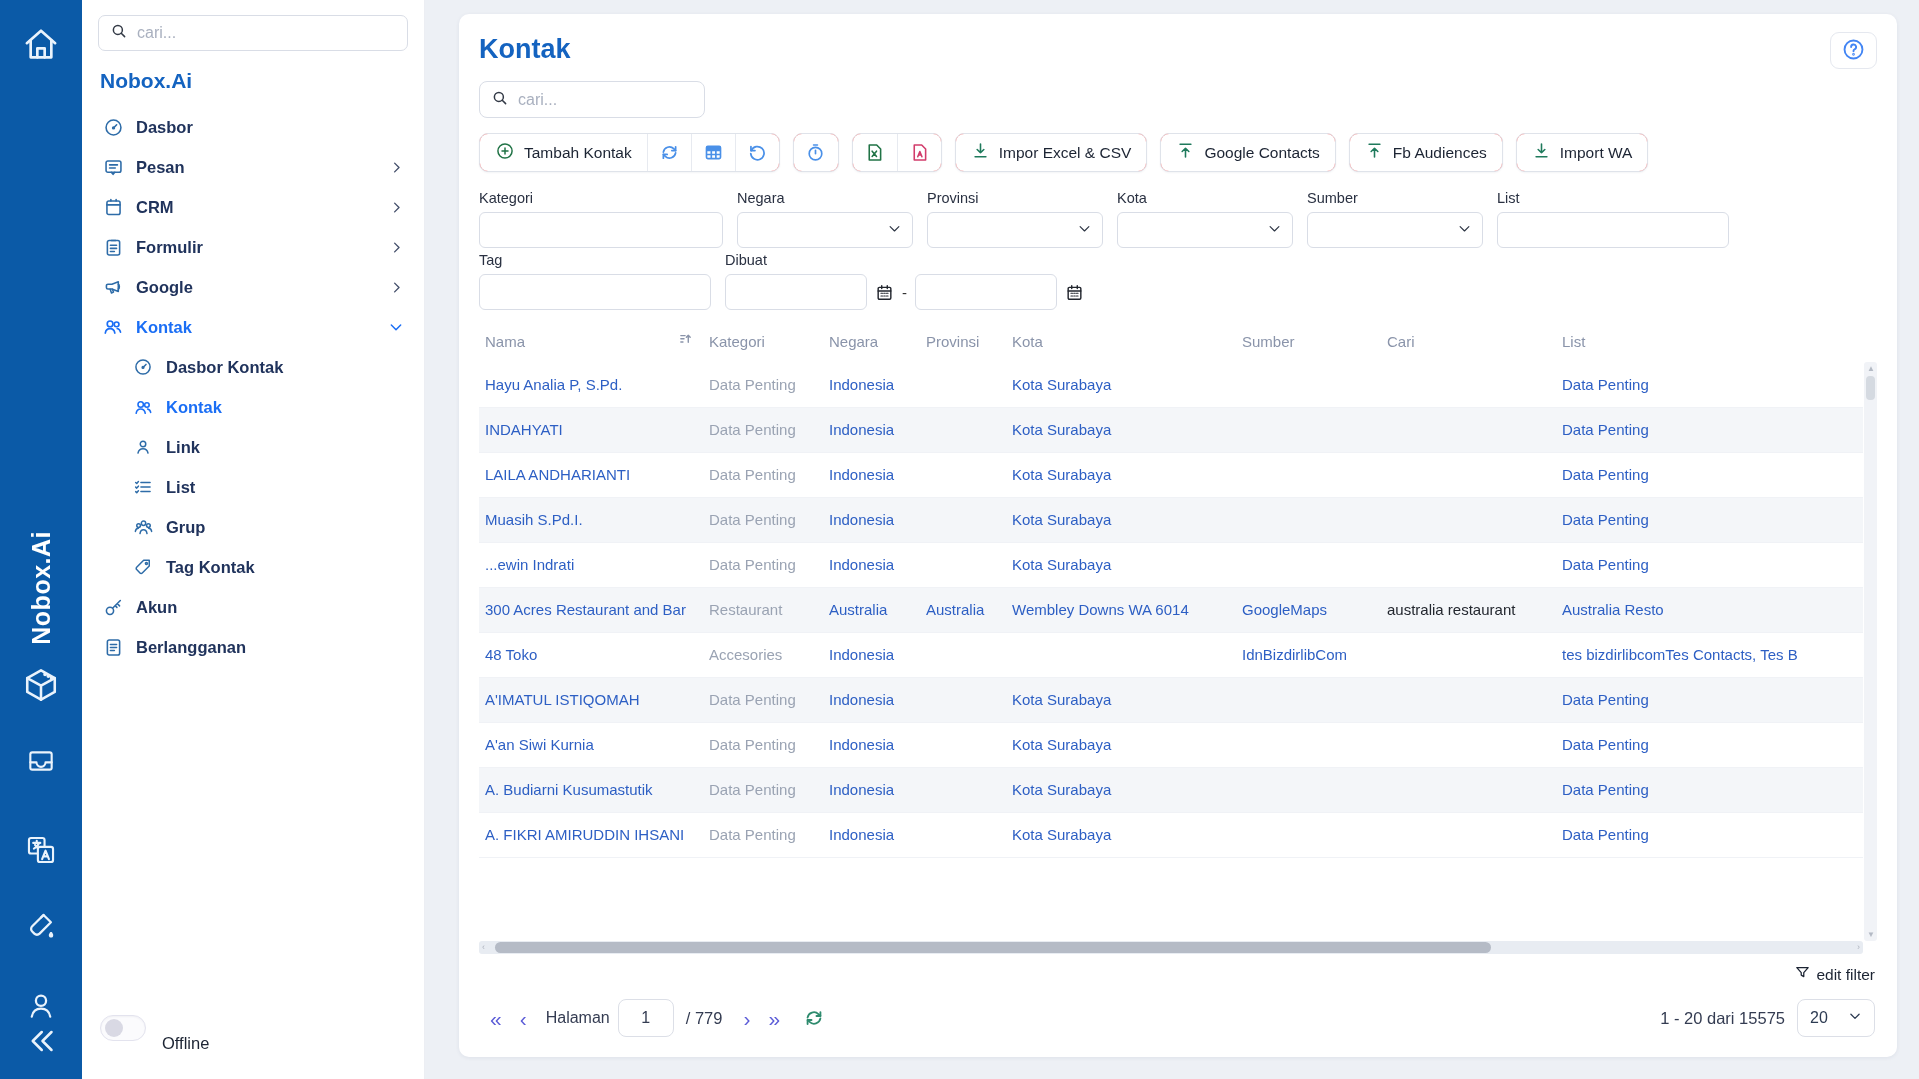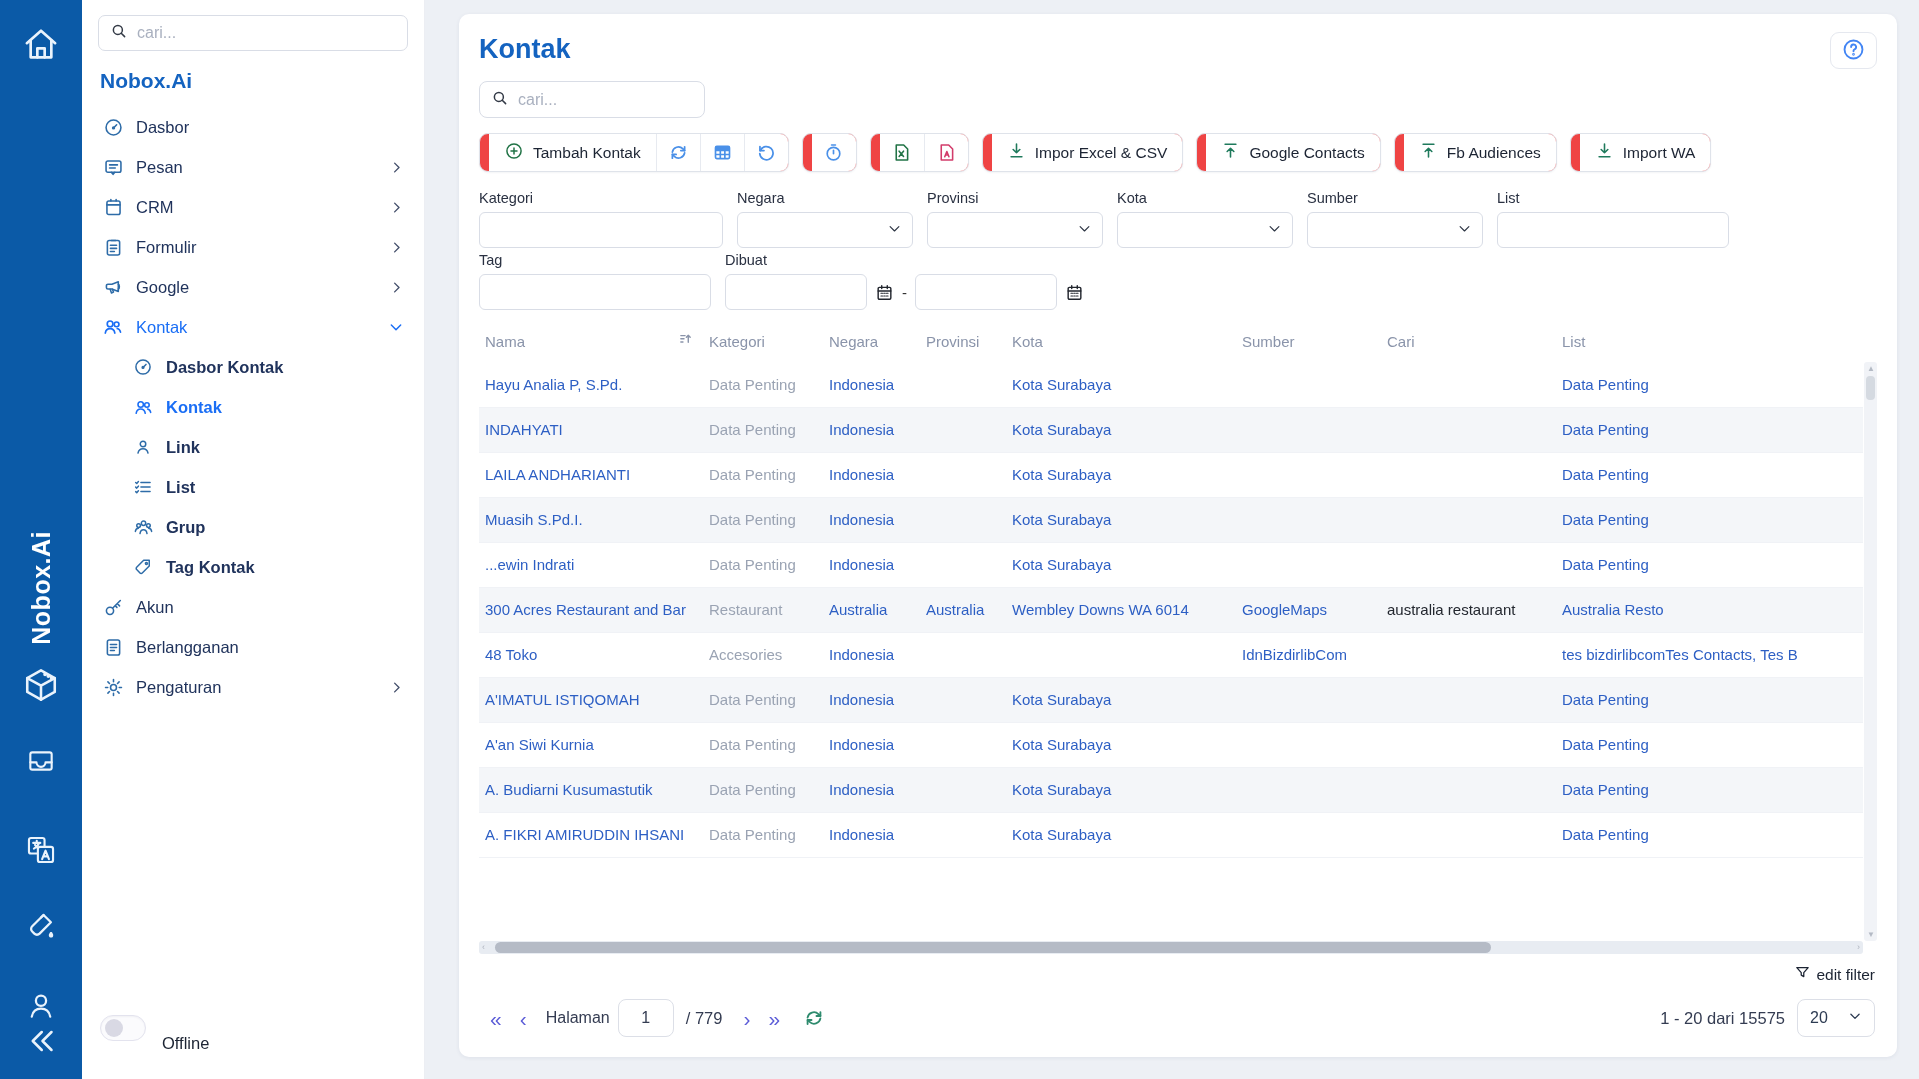--- a/index.html
+++ b/index.html
@@ -15,42 +15,42 @@
   .mt18{margin-top:18px}.mt38{margin-top:38px}.mt56{margin-top:56px}.mt42{margin-top:42px}.mt46{margin-top:46px}
   .rail-collapse { margin-top:auto; }
 
   
   .sidebar { width:343px; background:#ffffff; flex-shrink:0; display:flex; flex-direction:column; padding:15px 16px 18px; border-right:1px solid #eceef3; }
   .side-search { display:flex; align-items:center; gap:9px; height:36px; border:1px solid #d9dde6; border-radius:7px; padding:0 11px; }
   .side-search input { border:none; outline:none; font-size:16px; color:#333; width:100%; font-family:inherit; }
   .side-search input::placeholder { color:#a9b0bf; }
   .side-brand { color:#1463c0; font-size:21px; font-weight:bold; margin:18px 0 14px 2px; }
   .menu { list-style:none; }
-  .menu-item { display:flex; align-items:center; gap:12px; height:40px; font-size:16.5px; font-weight:400; color:#20335c; cursor:pointer; padding:0 4px; }
+  .menu-item { display:flex; align-items:center; gap:12px; height:40px; font-size:16.5px; font-weight:700; color:#20335c; cursor:pointer; padding:0 4px; }
   .menu-item .mi-icon { color:#2e6ca8; display:flex; width:22px; justify-content:center; }
   .menu-item .chev { margin-left:auto; color:#44506b; display:flex; }
   .menu-item.active { color:#1a6ef5; }
   .menu-item.active .mi-icon, .menu-item.active .chev { color:#1a6ef5; }
   .menu-item.sub { padding-left:34px; font-weight:600; }
   .offline-row { margin-top:auto; display:flex; align-items:center; gap:16px; padding:6px 2px 8px; }
   .toggle { width:46px; height:26px; border:1px solid #e3e3ee; background:#fbfbfd; border-radius:13px; position:relative; cursor:pointer; box-shadow:inset 0 1px 2px rgba(40,40,80,.05); }
   .toggle .knob { position:absolute; left:4px; top:3px; width:18px; height:18px; border-radius:50%; background:#d9d9e4; }
   .offline-label { font-size:16.5px; color:#1c2433;margin-top:32px; }
 
   
   .main { flex:1; padding:14px 22px 22px 34px; min-width:0; }
   .card { background:#fff; border-radius:10px; box-shadow:0 1px 4px rgba(25,45,85,.07); height:100%; position:relative; padding:20px 20px 14px; display:flex; flex-direction:column; }
   .page-title { color:#1463c0; font-size:27px; font-weight:bold; }
   .help-btn { position:absolute; top:18px; right:20px; width:47px; height:37px; border:1px solid #e5e8ef; background:#fff; border-radius:9px; display:flex; align-items:center; justify-content:center; cursor:pointer; color:#4285f4; }
   .main-search { margin-top:16px; width:226px; height:37px; border:1px solid #d9dde6; border-radius:8px; display:flex; align-items:center; gap:9px; padding:0 11px; }
   .main-search input { border:none; outline:none; width:100%; font-size:16px; font-family:inherit; }
   .main-search input::placeholder { color:#a9b0bf; }
 
   .toolbar { margin-top:15px; display:flex; gap:13px; }
-  .btn-group { display:flex; border:1px solid #dfe3ea; border-radius:9px; background:#ef4444; overflow:hidden; box-shadow:0 1px 2px rgba(25,45,85,.05);padding-left:9px; }
+  .btn-group { display:flex; border:1px solid #dfe3ea; border-radius:9px; background:#ef4444; overflow:hidden; box-shadow:0 1px 2px rgba(25,45,85,.05); }
   .btn-group > button { background:#fff; border:none; border-left:1px solid #e7eaf0; height:37px; display:flex; align-items:center; gap:9px; padding:0 15px; font-size:15.5px; color:#1c2433; cursor:pointer; font-family:inherit; white-space:nowrap; }
   .btn-group > button:first-child { border-left:none; }
   .btn-group > button.icon-only { width:44px; justify-content:center; padding:0; }
 
   .filters { margin-top:18px; }
   .f-row { display:flex; gap:14px; align-items:flex-start; }
   .f-row + .f-row { margin-top:4px; }
   .f-field label { display:block; font-size:14.5px; color:#2a3142; margin-bottom:6px; }
   .f-input, .f-select { height:36px; border:1px solid #d9dde6; border-radius:6px; background:#fff; }
   .f-input { outline:none; padding:0 10px; font-size:15px; font-family:inherit; }
@@ -318,34 +318,20 @@
     </li>
     <li class="menu-item">
       <span class="mi-icon">
           <svg width="21" height="21" viewBox="0 0 24 24" fill="none" stroke="currentColor" stroke-width="1.8" stroke-linecap="round" stroke-linejoin="round">
             <rect x="5" y="3.5" width="14" height="17" rx="2"></rect>
             <path d="M8.5 8.5h7M8.5 12h7M8.5 15.5h4.5"></path>
           </svg>
         </span>
       <span>Berlangganan</span>
     </li>
-    <li class="menu-item">
-      <span class="mi-icon">
-          <svg width="21" height="21" viewBox="0 0 24 24" fill="none" stroke="currentColor" stroke-width="1.8" stroke-linecap="round">
-            <circle cx="12" cy="12" r="3.4"></circle>
-            <path d="M12 2.9v2.5M12 18.6v2.5M2.9 12h2.5M18.6 12h2.5M5.6 5.6l1.8 1.8M16.6 16.6l1.8 1.8M18.4 5.6l-1.8 1.8M7.4 16.6l-1.8 1.8"></path>
-          </svg>
-        </span>
-      <span>Pengaturan</span>
-      <span class="chev">
-          <svg width="15" height="15" viewBox="0 0 24 24" fill="none" stroke="currentColor" stroke-width="2.2" stroke-linecap="round" stroke-linejoin="round">
-            <path d="M9 5l7 7-7 7"></path>
-          </svg>
-        </span>
-    </li>
   </ul>
 
   <div class="offline-row">
     <div class="toggle">
         <div class="knob"></div>
       </div>
     <span class="offline-label">Offline</span>
   </div>
 </aside>
 

